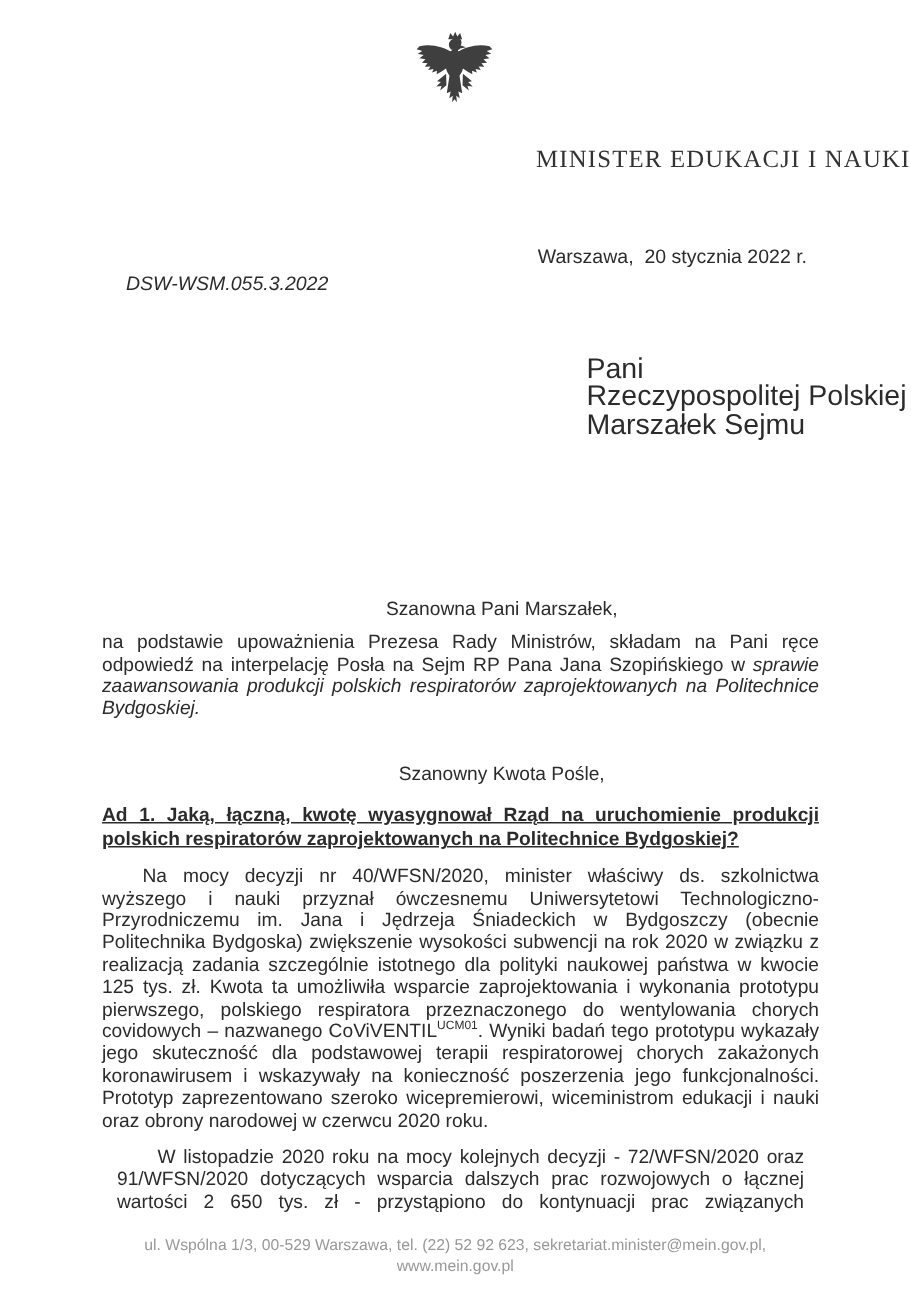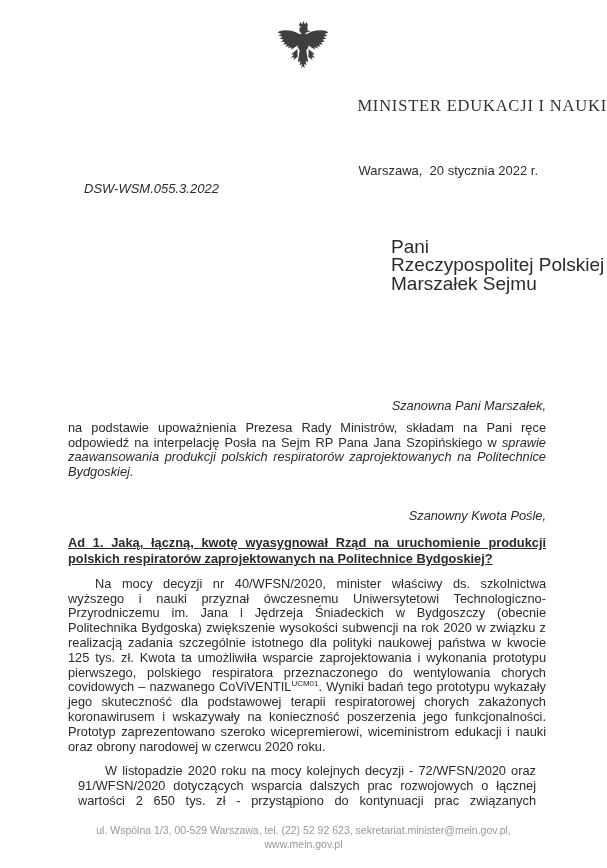--- a/index.html
+++ b/index.html
@@ -37,22 +37,22 @@
   }
   .subject {
     position:absolute; top:354px; left:0; width:100%;
     text-align:center; font-weight:bold; font-size:13px;
   }
   .letter-body {
     position:absolute; top:399px; left:68px; width:478px;
     font-size:12.8px; line-height:14.8px; text-align:justify;
   }
   .salutation {
-    font-style:italic; text-indent:55px; margin:0 0 7px 0;
-    text-align:right;
+    text-indent:55px; margin:0 0 7px 0;
+    text-align:center;
   }
   .salutation-2 { margin:29px 0 0 0; }
   .intro { margin:0; }
   .question { font-weight:bold; margin:11px 0 0 0; line-height:16.5px;text-decoration:underline; }
   .answer { margin:9px 0 0 0; text-indent:27px; }
   .answer-2 { margin:10px; text-indent:27px; text-align-last:justify; }
   .answer sup { font-size:8px; line-height:0; vertical-align:super; }
   .footer {
     position:absolute; top:823px; left:0; width:100%;
     text-align:center;

